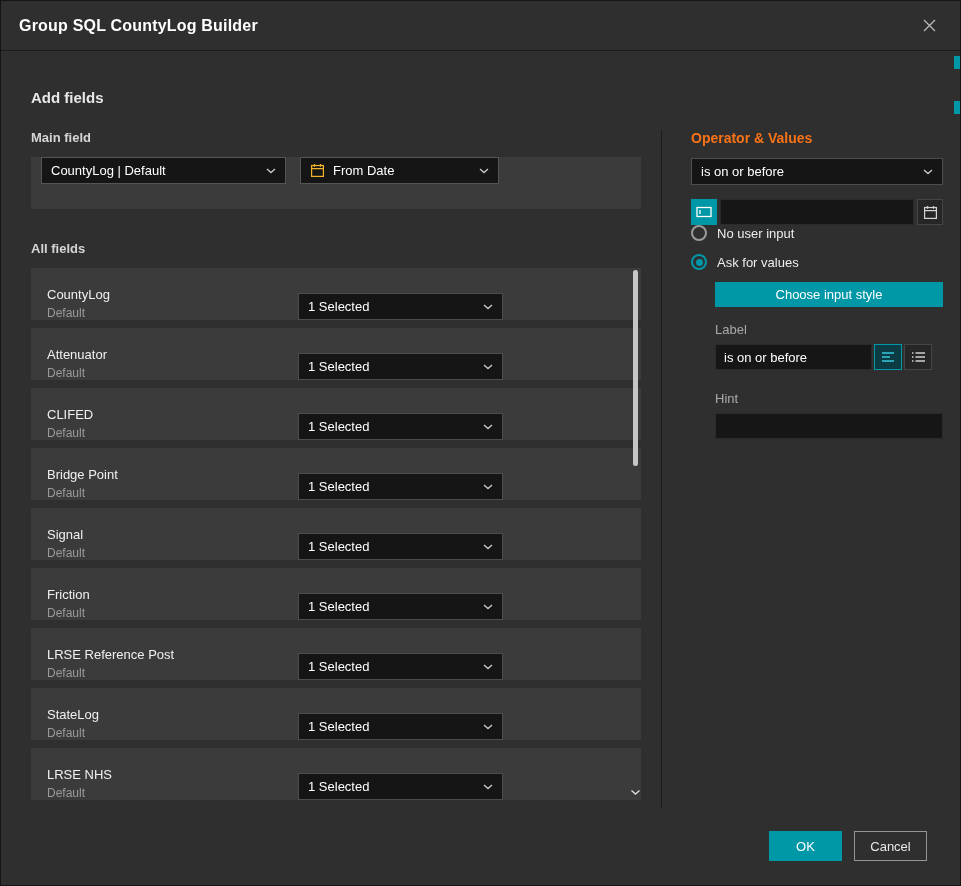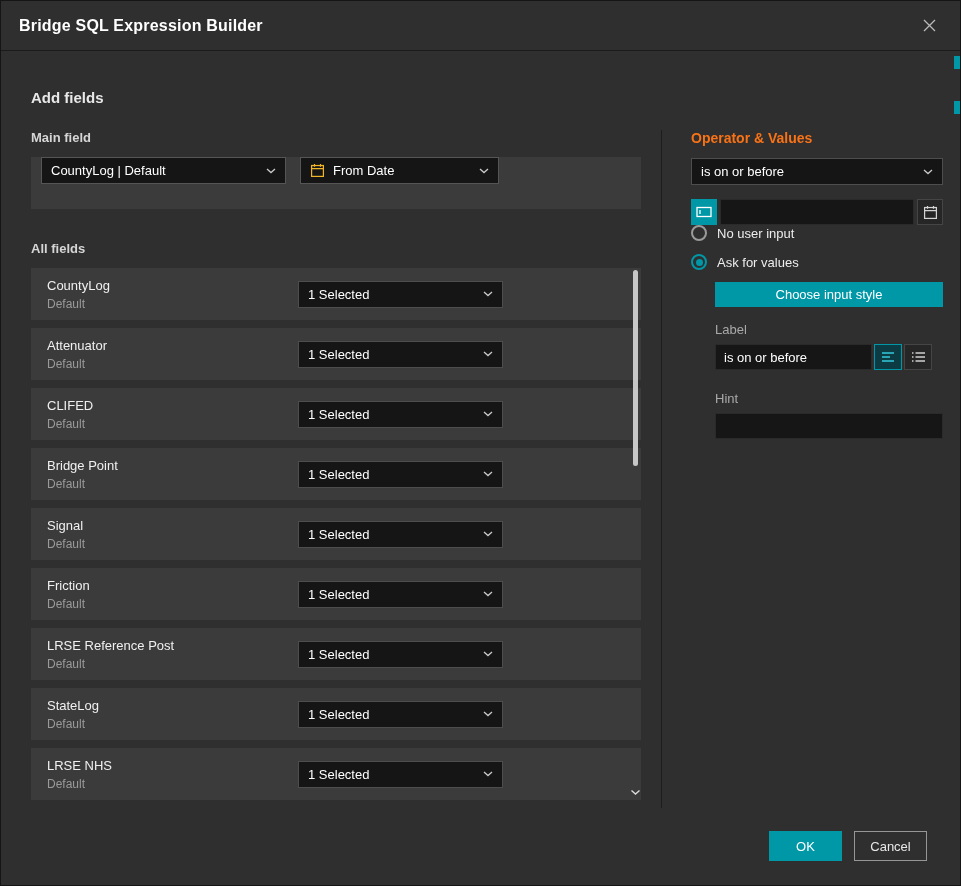--- a/index.html
+++ b/index.html
@@ -64,21 +64,21 @@
   .sel-layer { width: 245px; }
   .sel-field { width: 199px; }
   .cal-gold { color: #f0b429; display: flex; }
   .cal-gray { color: #d4d4d4; display: flex; }
 
   
   .rows-wrap { position: relative; }
   .field-row {
     height: 52px; background: #3b3b3b;
     margin-bottom: 8px;
-    display: flex; align-items: center;
+    display: flex; align-items: flex-end;
     padding: 0 16px;
   }
   .row-info { width: 251px; flex: none; }
   .row-name { font-size: 13px; color: #f0f0f0; }
   .row-sub  { font-size: 12px; color: #9a9a9a; margin-top: 4px; }
   .row-select { width: 205px; border-color: #4d4d4d; }
 
   .scrollbar-thumb {
     position: absolute; top: 2px; right: 3px;
     width: 5px; height: 196px;
@@ -160,21 +160,21 @@
   
   .edge-marks { position: absolute; right: 0; top: 0; width: 6px; height: 100%; }
   .edge-mark { position: absolute; right: 0; width: 6px; height: 13px; background: var(--accent); }
 </style>
 </head>
 <body>
 
 <div class="dialog">
 
   <div class="titlebar">
-    <h1>Bridge SQL Expression Builder</h1>
+    <h1>Group SQL CountyLog Builder</h1>
     <button class="close-btn">
       <svg width="15" height="15" viewBox="0 0 15 15">
           <path d="M2 2l11 11M13 2L2 13" stroke="#b9b9b9" stroke-width="1.3"></path>
         </svg>
     </button>
   </div>
 
   <div class="body">
     <div class="heading">Add fields</div>
 

